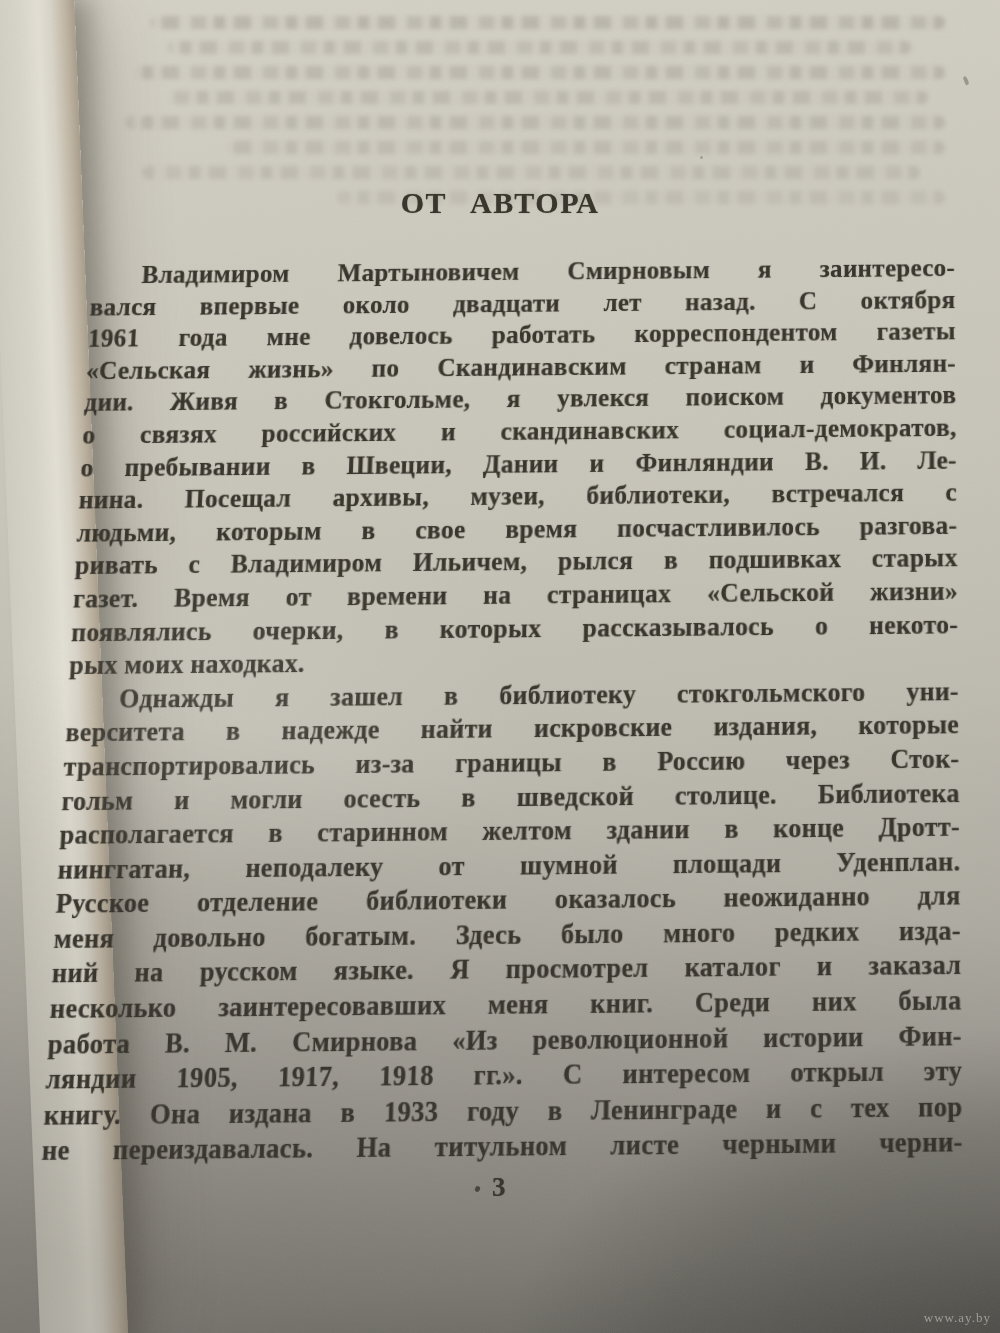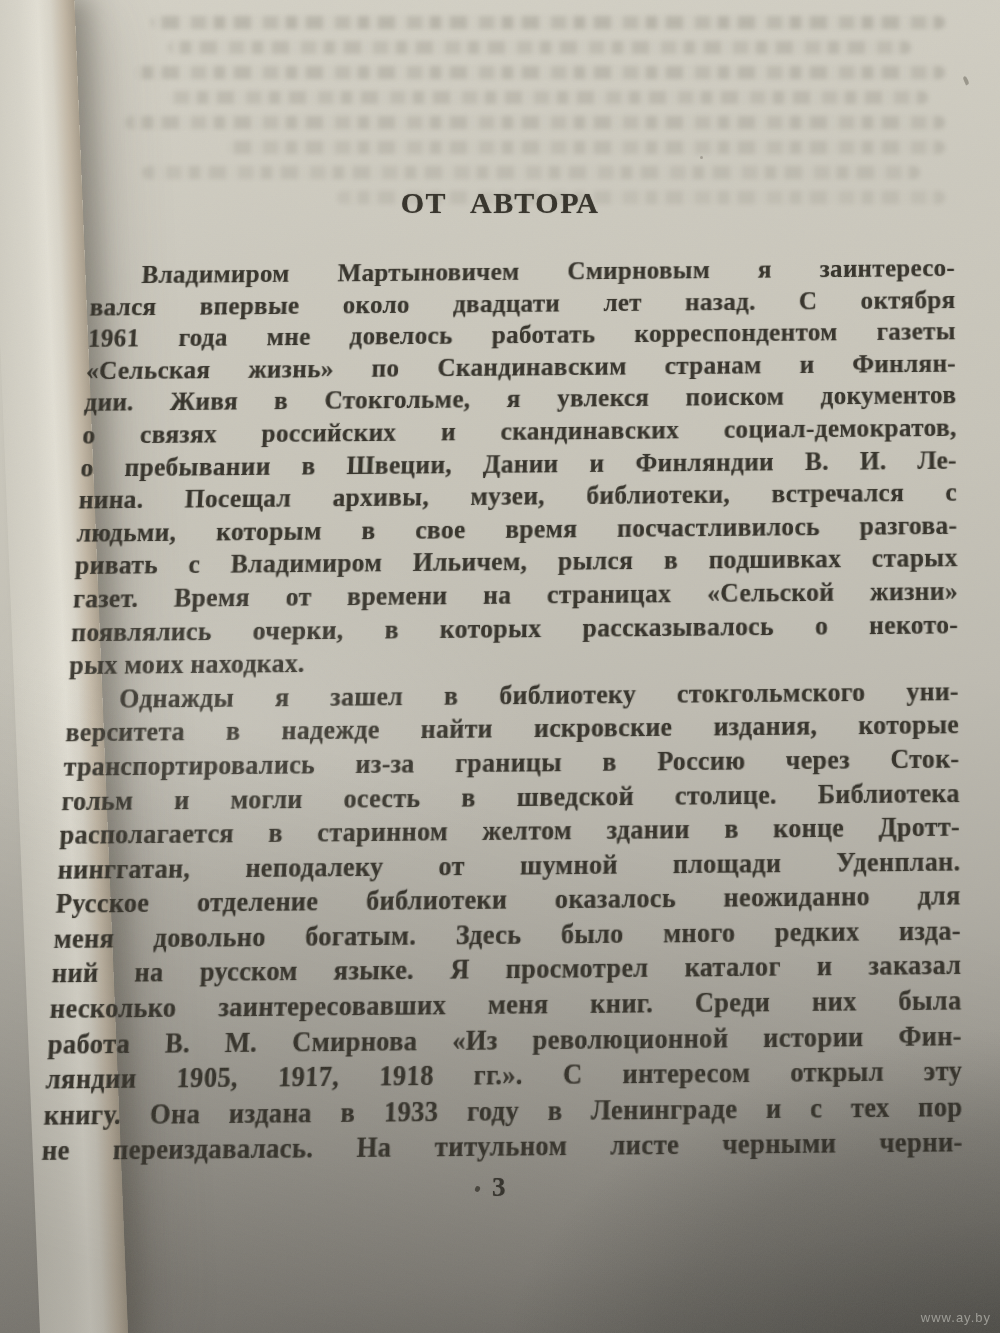--- a/index.html
+++ b/index.html
@@ -95,21 +95,21 @@
     background:
       radial-gradient(ellipse 680px 460px at 103% 104%,
         rgba(28,28,25,.42), rgba(28,28,25,.18) 55%, rgba(28,28,25,0) 78%),
       linear-gradient(196deg, rgba(0,0,0,0) 58%,
         rgba(52,50,45,.10) 76%, rgba(45,43,39,.22) 94%);
   }
   .grain{position:absolute;inset:0;pointer-events:none;}
 
   .watermark{
     position:absolute;right:9px;top:1310px;
-    font-family:Liberation Sans, sans-serif;
+    font-family:Liberation Serif, serif;
     font-size:13px;letter-spacing:1px;color:rgba(215,215,208,.55);margin-left:24px;
   }
 </style>
 </head>
 <body>
 
 <div class="photo">
 
   <div class="page-edge"></div>
 

